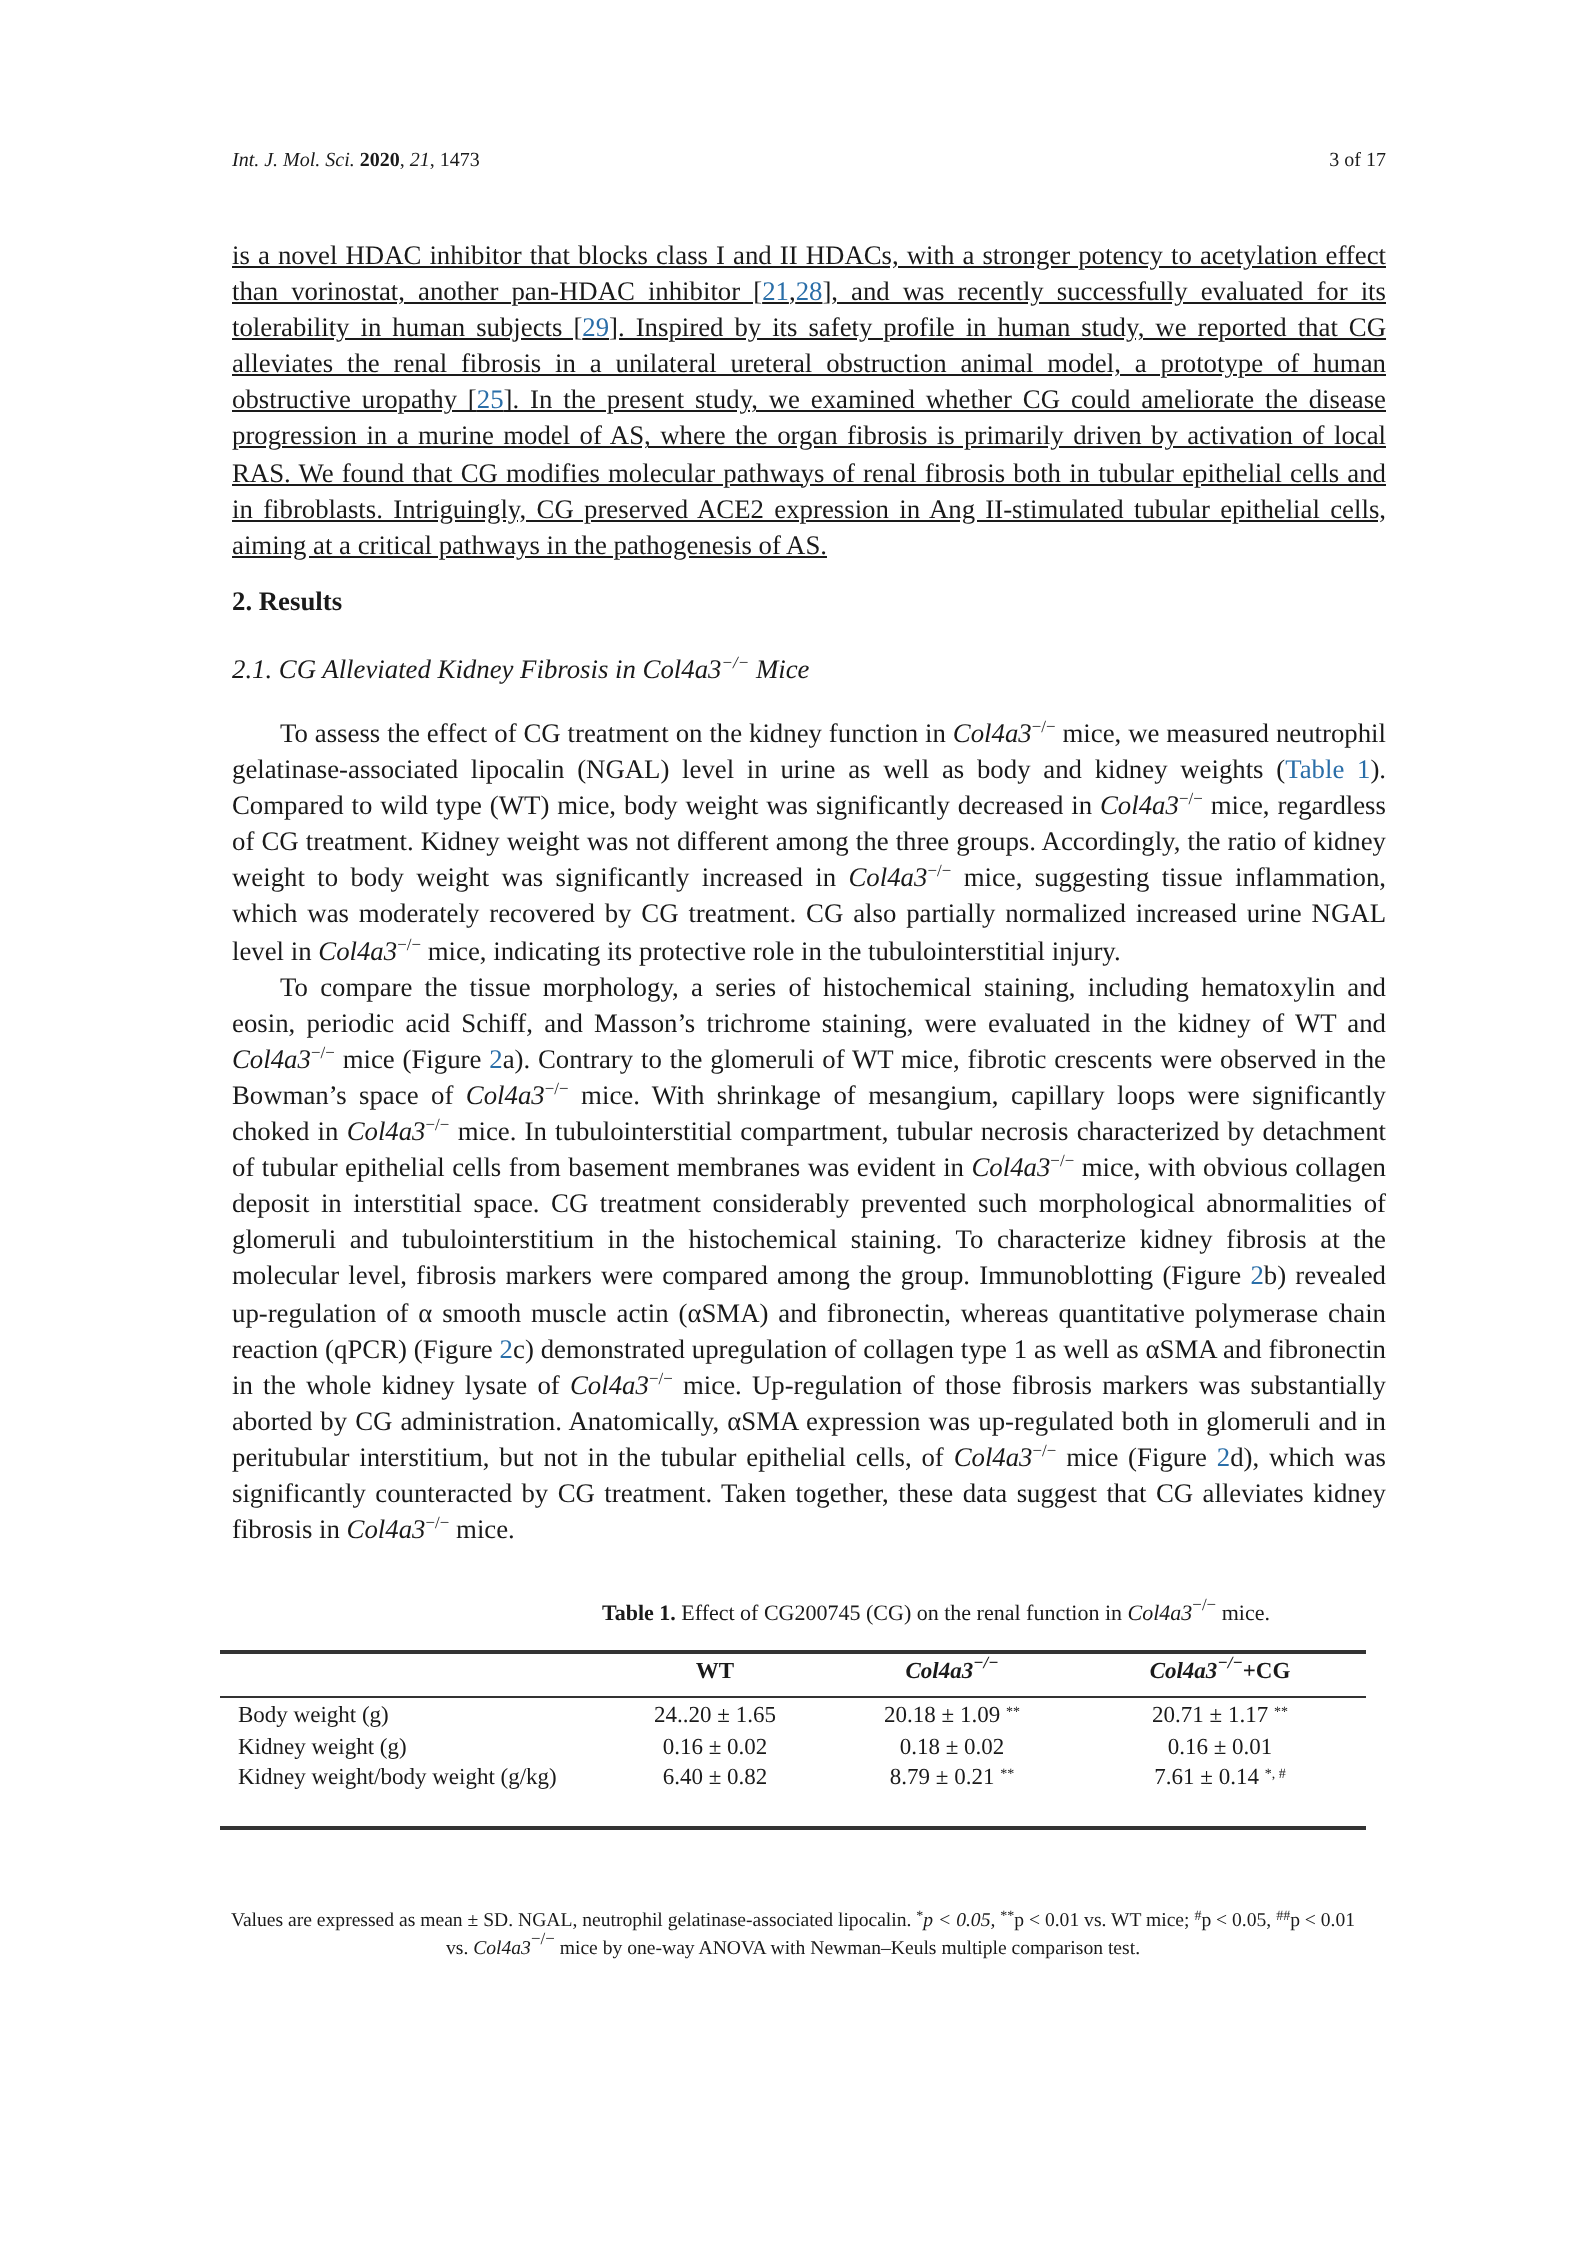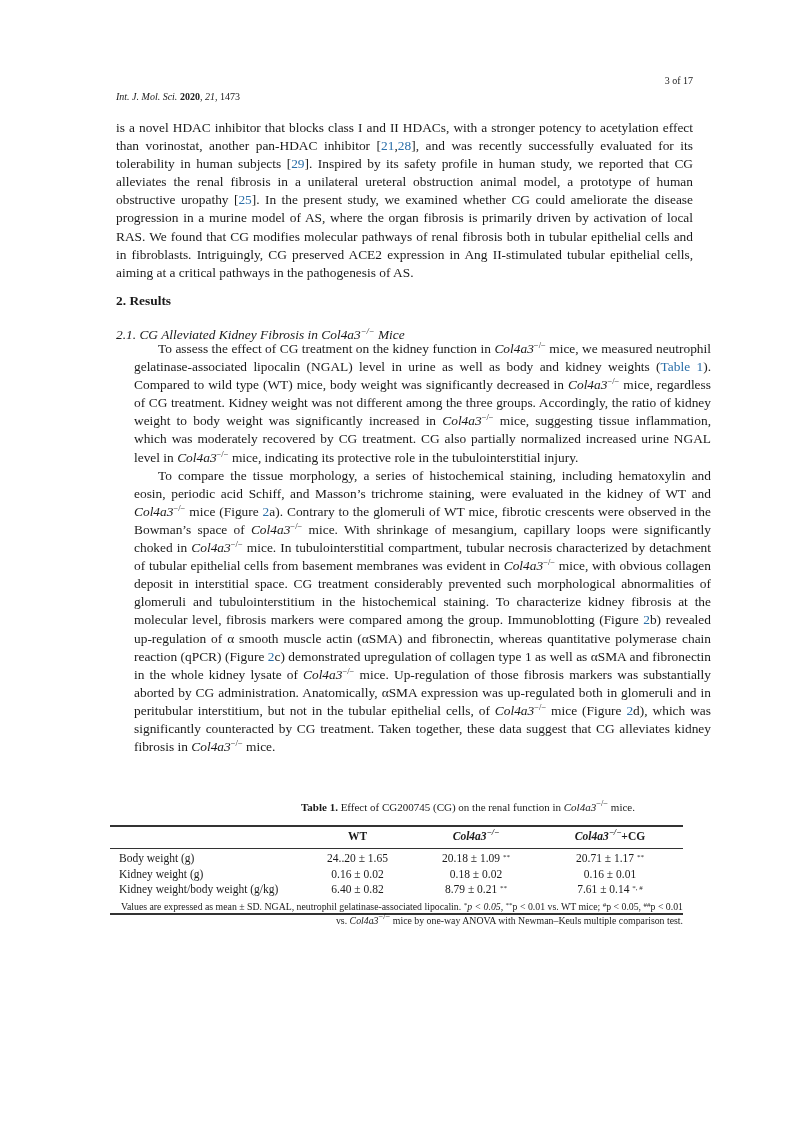--- a/index.html
+++ b/index.html
@@ -1,20 +1,20 @@
 <!DOCTYPE html>
 <html><head>
   <meta charset="utf-8">
   <style>
     html, body { margin: 0; padding: 0; background: #ffffff; }
     body { width: 793px; height: 1121px; position: relative; overflow: hidden;
            font-family: "Liberation Serif", "DejaVu Serif", serif; color: #1a1a1a; }
     .page-header { position: absolute; top: 74px; left: 116px; width: 577px; height: 14px;
                    font-size: 10px; line-height: 14px; }
-    .page-header .journal { position: absolute; left: 0; top: 16px; }
+    .page-header .journal { position: absolute; left: 0; top: 0; }
     .page-header .pageno { position: absolute; right: 0; top: 0; }
     .j-italic { font-style: italic; }
     .j-bold { font-weight: bold; }
     .body-text { position: absolute; left: 116px; width: 577px; font-size: 13.4px;
                  line-height: 18.1px; text-align: justify; }
     .para { margin: 0; text-align: justify; text-align-last: left; }
     .para.indent { text-indent: 24px; }
     .link { color: #2a6ea8; }
     .i { font-style: italic; }
     sup { font-size: 8.5px; line-height: 0; vertical-align: 5px; }
@@ -24,40 +24,40 @@
     .table-caption b { font-weight: bold; }
     .rule { position: absolute; left: 110px; width: 573px; background: #333; }
     .data-table { position: absolute; left: 110px; top: 826px; width: 573px; border-collapse: collapse;
                   font-size: 11.5px; line-height: 15.5px; }
     .data-table th { font-weight: bold; text-align: center; padding: 3px 0 3px 0; height: 16px; }
     .data-table th.i { font-style: italic; }
     .data-table td { text-align: center; padding: 0; height: 15.5px; font-family: Liberation Serif, serif; }
     .data-table td.label { text-align: left; padding-left: 9px; }
     .data-table tbody tr:first-child td { padding-top: 3px; }
     .col-label { width: 190px; } .col-wt { width: 115px; font-family: Liberation Serif, serif; } .col-ko { width: 122px; } .col-cg { width: 146px; margin-top: 22px; }
-    .table-note { position: absolute; left: 110px; width: 573px; top: 900px; text-align: right;
+    .table-note { position: absolute; left: 110px; width: 573px; top: 954px; text-align: center;
                   font-size: 9.8px; line-height: 13.5px; }
     .star { font-size: 7px; vertical-align: 3px; line-height: 0; }
   </style>
 </head>
 <body>
 
 <div class="page-header">
   <span class="journal"><span class="j-italic">Int. J. Mol. Sci.</span> <span class="j-bold">2020</span>, <span class="j-italic">21</span>, <span>1473</span></span>
   <span class="pageno">3 of 17</span>
 </div>
 
-<div class="body-text" style="top:119px;">
+<div class="body-text" style="top:119px;text-decoration:underline;">
   <p class="para"><span>is a novel HDAC inhibitor that blocks class I and II HDACs, with a stronger potency to acetylation effect than vorinostat, another pan-HDAC inhibitor [</span><span class="link">21</span><span>,</span><span class="link">28</span><span>], and was recently successfully evaluated for its tolerability in human subjects [</span><span class="link">29</span><span>]. Inspired by its safety profile in human study, we reported that CG alleviates the renal fibrosis in a unilateral ureteral obstruction animal model, a prototype of human obstructive uropathy [</span><span class="link">25</span><span>]. In the present study, we examined whether CG could ameliorate the disease progression in a murine model of AS, where the organ fibrosis is primarily driven by activation of local RAS. We found that CG modifies molecular pathways of renal fibrosis both in tubular epithelial cells and in fibroblasts. Intriguingly, CG preserved ACE2 expression in Ang II-stimulated tubular epithelial cells, aiming at a critical pathways in the pathogenesis of AS.</span></p>
 </div>
 
 <div class="section-heading">2. Results</div>
 <div class="subsection-heading"><span>2.1. CG Alleviated Kidney Fibrosis in Col4a3</span><sup>−/−</sup><span> Mice</span></div>
 
-<div class="body-text" style="top:340px;margin-left:18px;">
+<div class="body-text" style="top:358px;">
   <p class="para indent"><span>To assess the effect of CG treatment on the kidney function in </span><span class="i">Col4a3</span><sup>−/−</sup><span> mice, we measured neutrophil gelatinase-associated lipocalin (NGAL) level in urine as well as body and kidney weights (</span><span class="link">Table 1</span><span>). Compared to wild type (WT) mice, body weight was significantly decreased in </span><span class="i">Col4a3</span><sup>−/−</sup><span> mice, regardless of CG treatment. Kidney weight was not different among the three groups. Accordingly, the ratio of kidney weight to body weight was significantly increased in </span><span class="i">Col4a3</span><sup>−/−</sup><span> mice, suggesting tissue inflammation, which was moderately recovered by CG treatment. CG also partially normalized increased urine NGAL level in </span><span class="i">Col4a3</span><sup>−/−</sup><span> mice, indicating its protective role in the tubulointerstitial injury.</span></p>
   <p class="para indent"><span>To compare the tissue morphology, a series of histochemical staining, including hematoxylin and eosin, periodic acid Schiff, and Masson’s trichrome staining, were evaluated in the kidney of WT and </span><span class="i">Col4a3</span><sup>−/−</sup><span> mice (Figure </span><span class="link">2</span><span>a). Contrary to the glomeruli of WT mice, fibrotic crescents were observed in the Bowman’s space of </span><span class="i">Col4a3</span><sup>−/−</sup><span> mice. With shrinkage of mesangium, capillary loops were significantly choked in </span><span class="i">Col4a3</span><sup>−/−</sup><span> mice. In tubulointerstitial compartment, tubular necrosis characterized by detachment of tubular epithelial cells from basement membranes was evident in </span><span class="i">Col4a3</span><sup>−/−</sup><span> mice, with obvious collagen deposit in interstitial space. CG treatment considerably prevented such morphological abnormalities of glomeruli and tubulointerstitium in the histochemical staining. To characterize kidney fibrosis at the molecular level, fibrosis markers were compared among the group. Immunoblotting (Figure </span><span class="link">2</span><span>b) revealed up-regulation of α smooth muscle actin (αSMA) and fibronectin, whereas quantitative polymerase chain reaction (qPCR) (Figure </span><span class="link">2</span><span>c) demonstrated upregulation of collagen type 1 as well as αSMA and fibronectin in the whole kidney lysate of </span><span class="i">Col4a3</span><sup>−/−</sup><span> mice. Up-regulation of those fibrosis markers was substantially aborted by CG administration. Anatomically, αSMA expression was up-regulated both in glomeruli and in peritubular interstitium, but not in the tubular epithelial cells, of </span><span class="i">Col4a3</span><sup>−/−</sup><span> mice (Figure </span><span class="link">2</span><span>d), which was significantly counteracted by CG treatment. Taken together, these data suggest that CG alleviates kidney fibrosis in </span><span class="i">Col4a3</span><sup>−/−</sup><span> mice.</span></p>
 </div>
 
 <div class="table-caption"><b>Table 1.</b><span> Effect of CG200745 (CG) on the renal function in </span><span class="i">Col4a3</span><sup>−/−</sup><span> mice.</span></div>
 
 <div class="rule" style="top:825px;height:1.5px;"></div>
 <div class="rule" style="top:848px;height:1px;"></div>
 <div class="rule" style="top:913px;height:1.5px;"></div>
 

